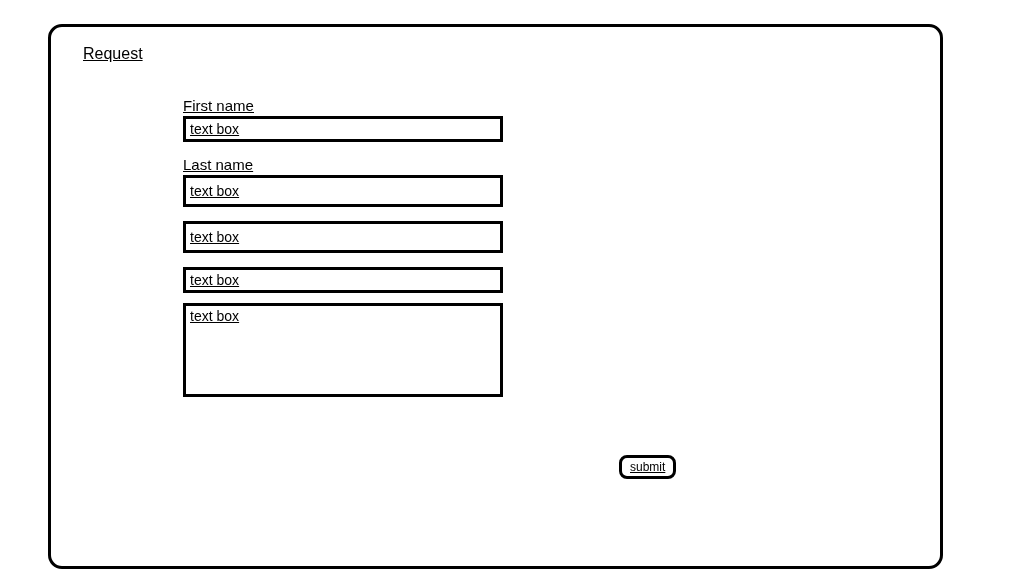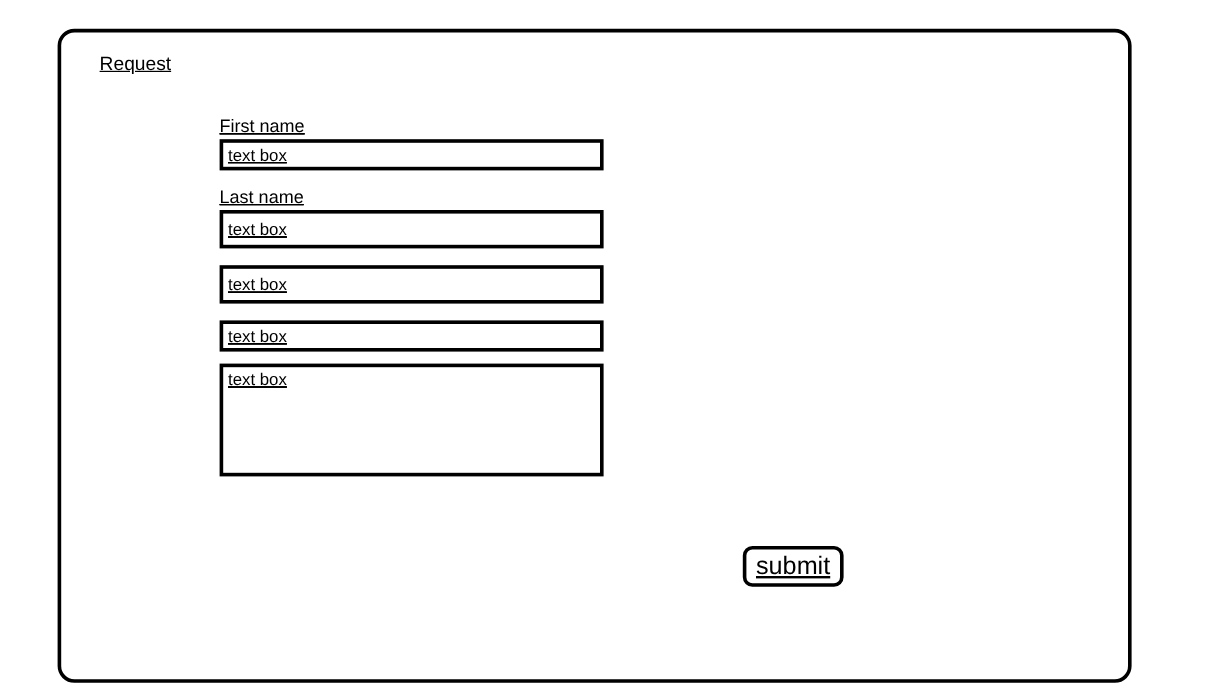--- a/index.html
+++ b/index.html
@@ -60,21 +60,21 @@
     .reason-group {
       margin-top: -4px;
     }
     .submit-btn {
       position: absolute;
       left: 568px;
       top: 428px;
       border: 3px solid #000;
       border-radius: 8px;
       padding: 2px 8px;
-      font-size: 21px;
+      font-size: 12px;
       cursor: pointer;
       background: #fff;
     }
   </style>
 </head>
 <body>
 
 <div class="panel">
   <div class="title">Request</div>
 

